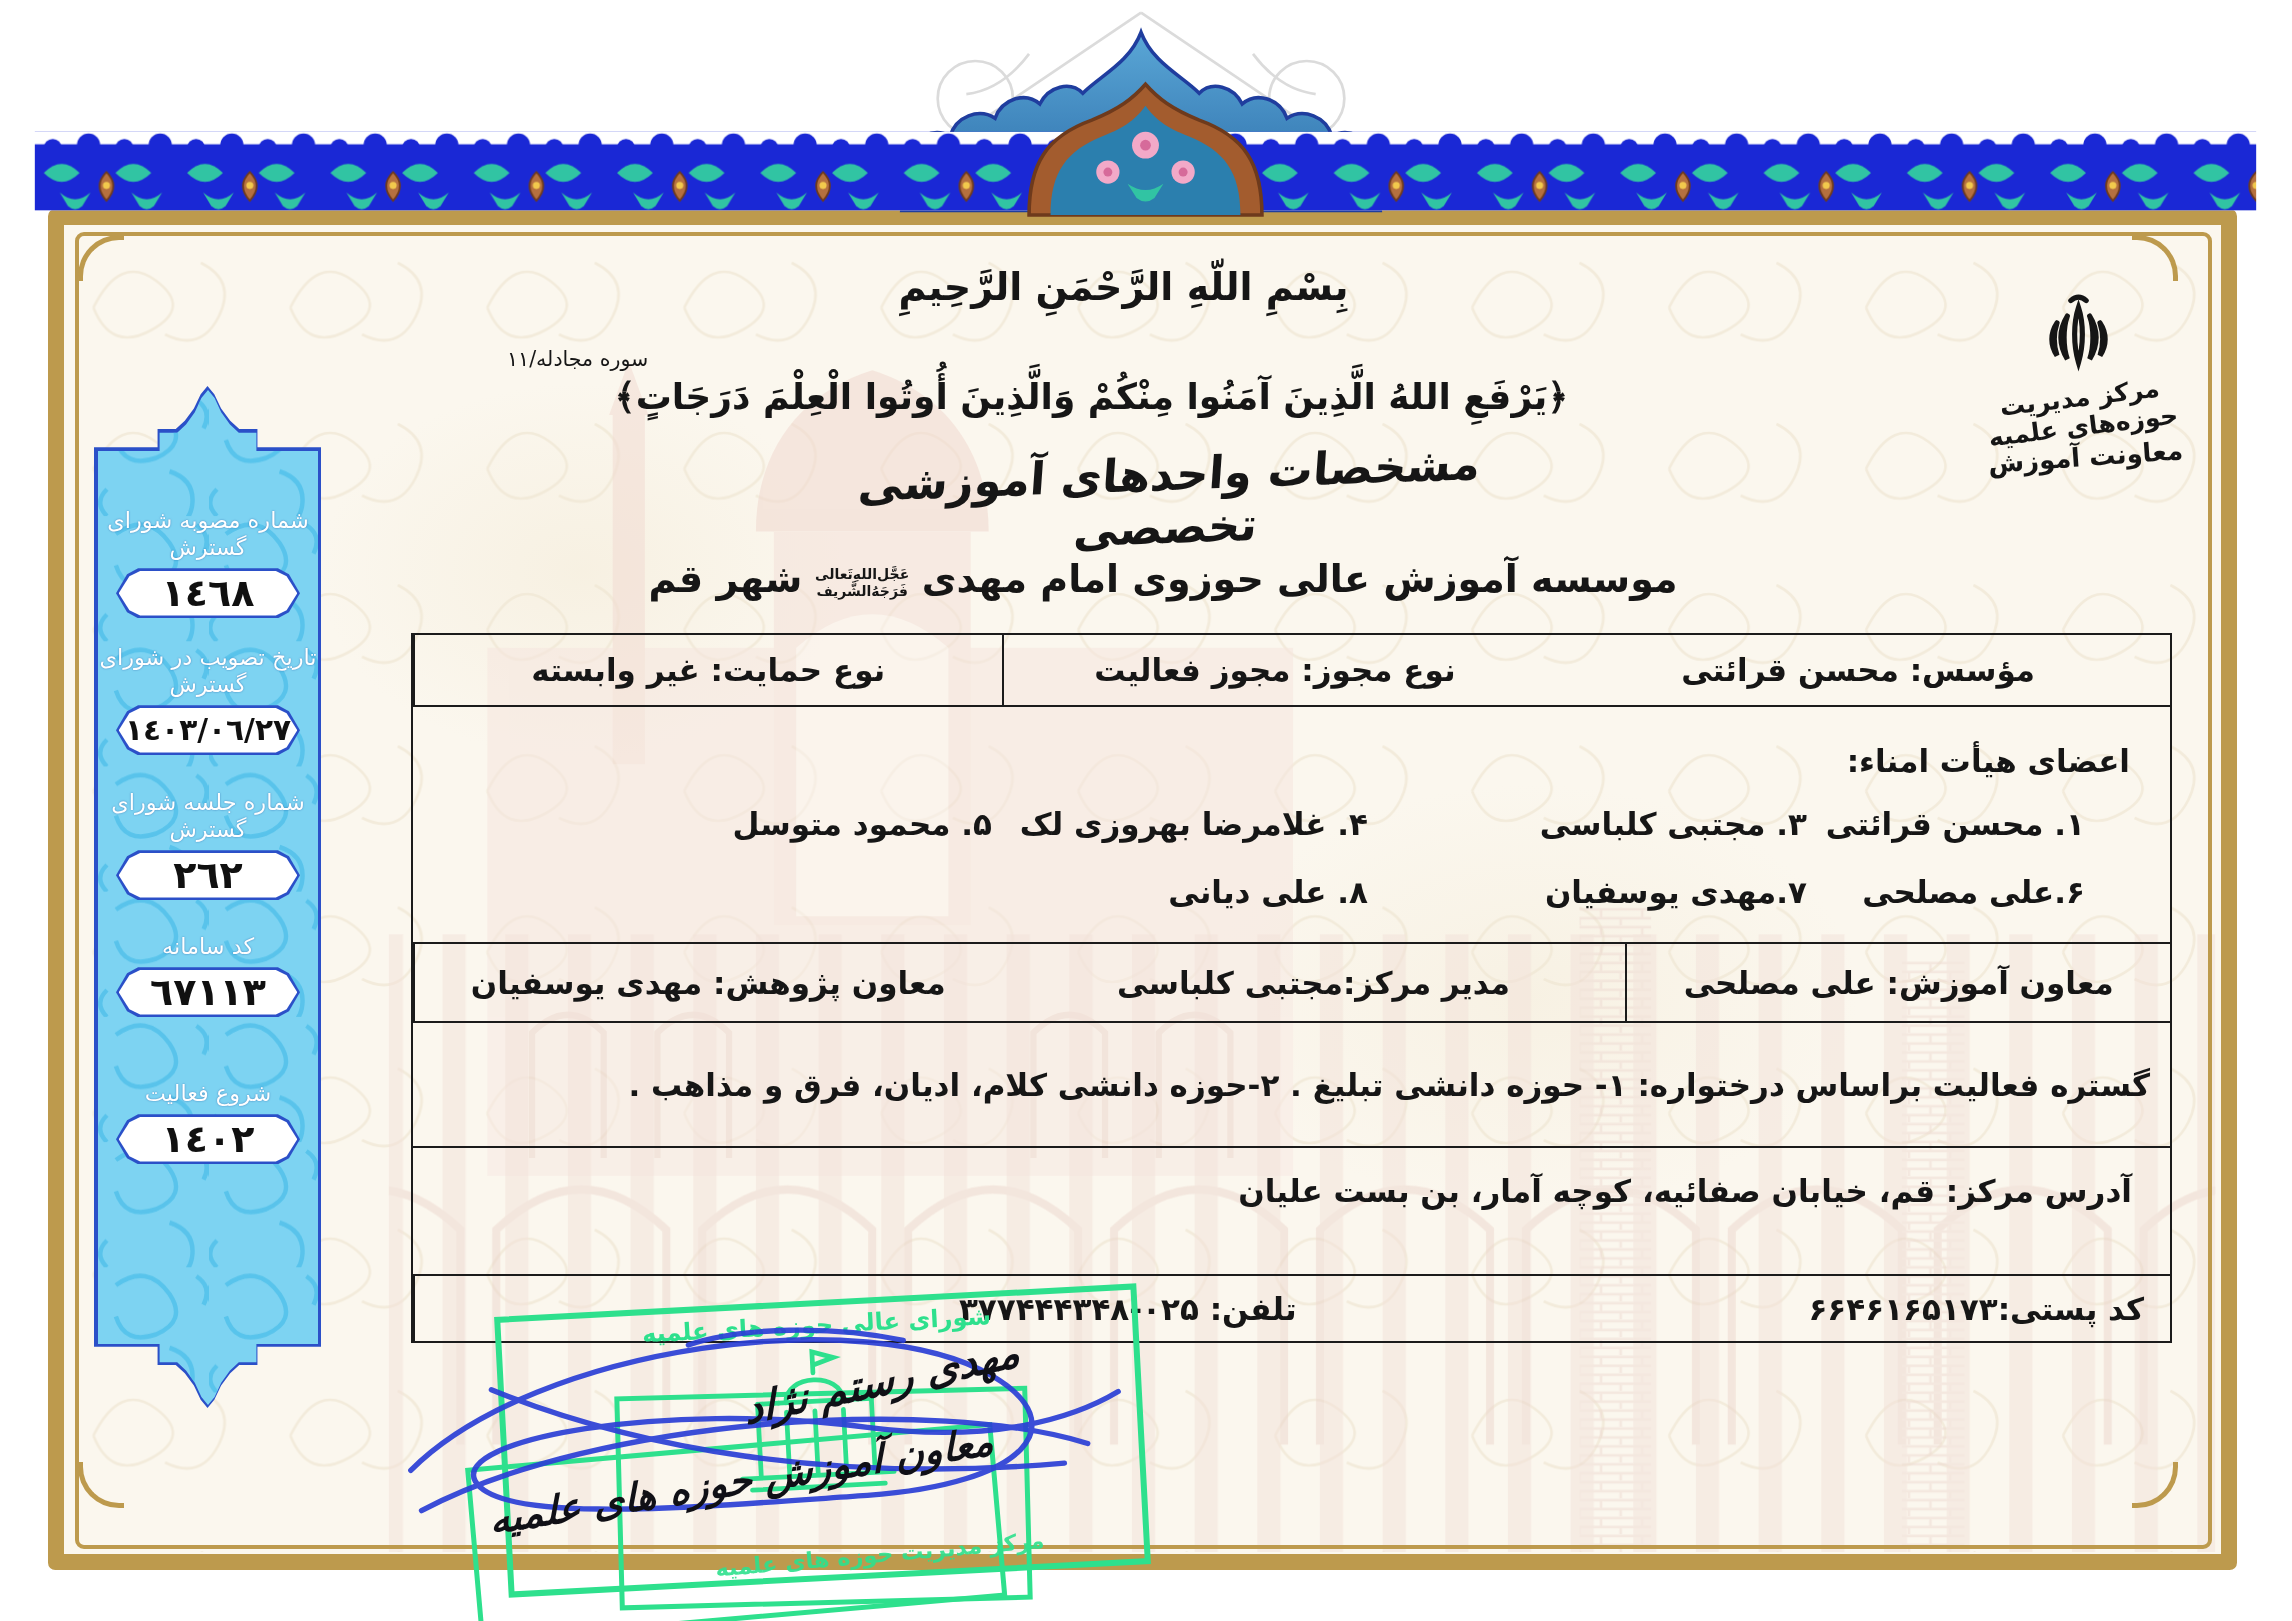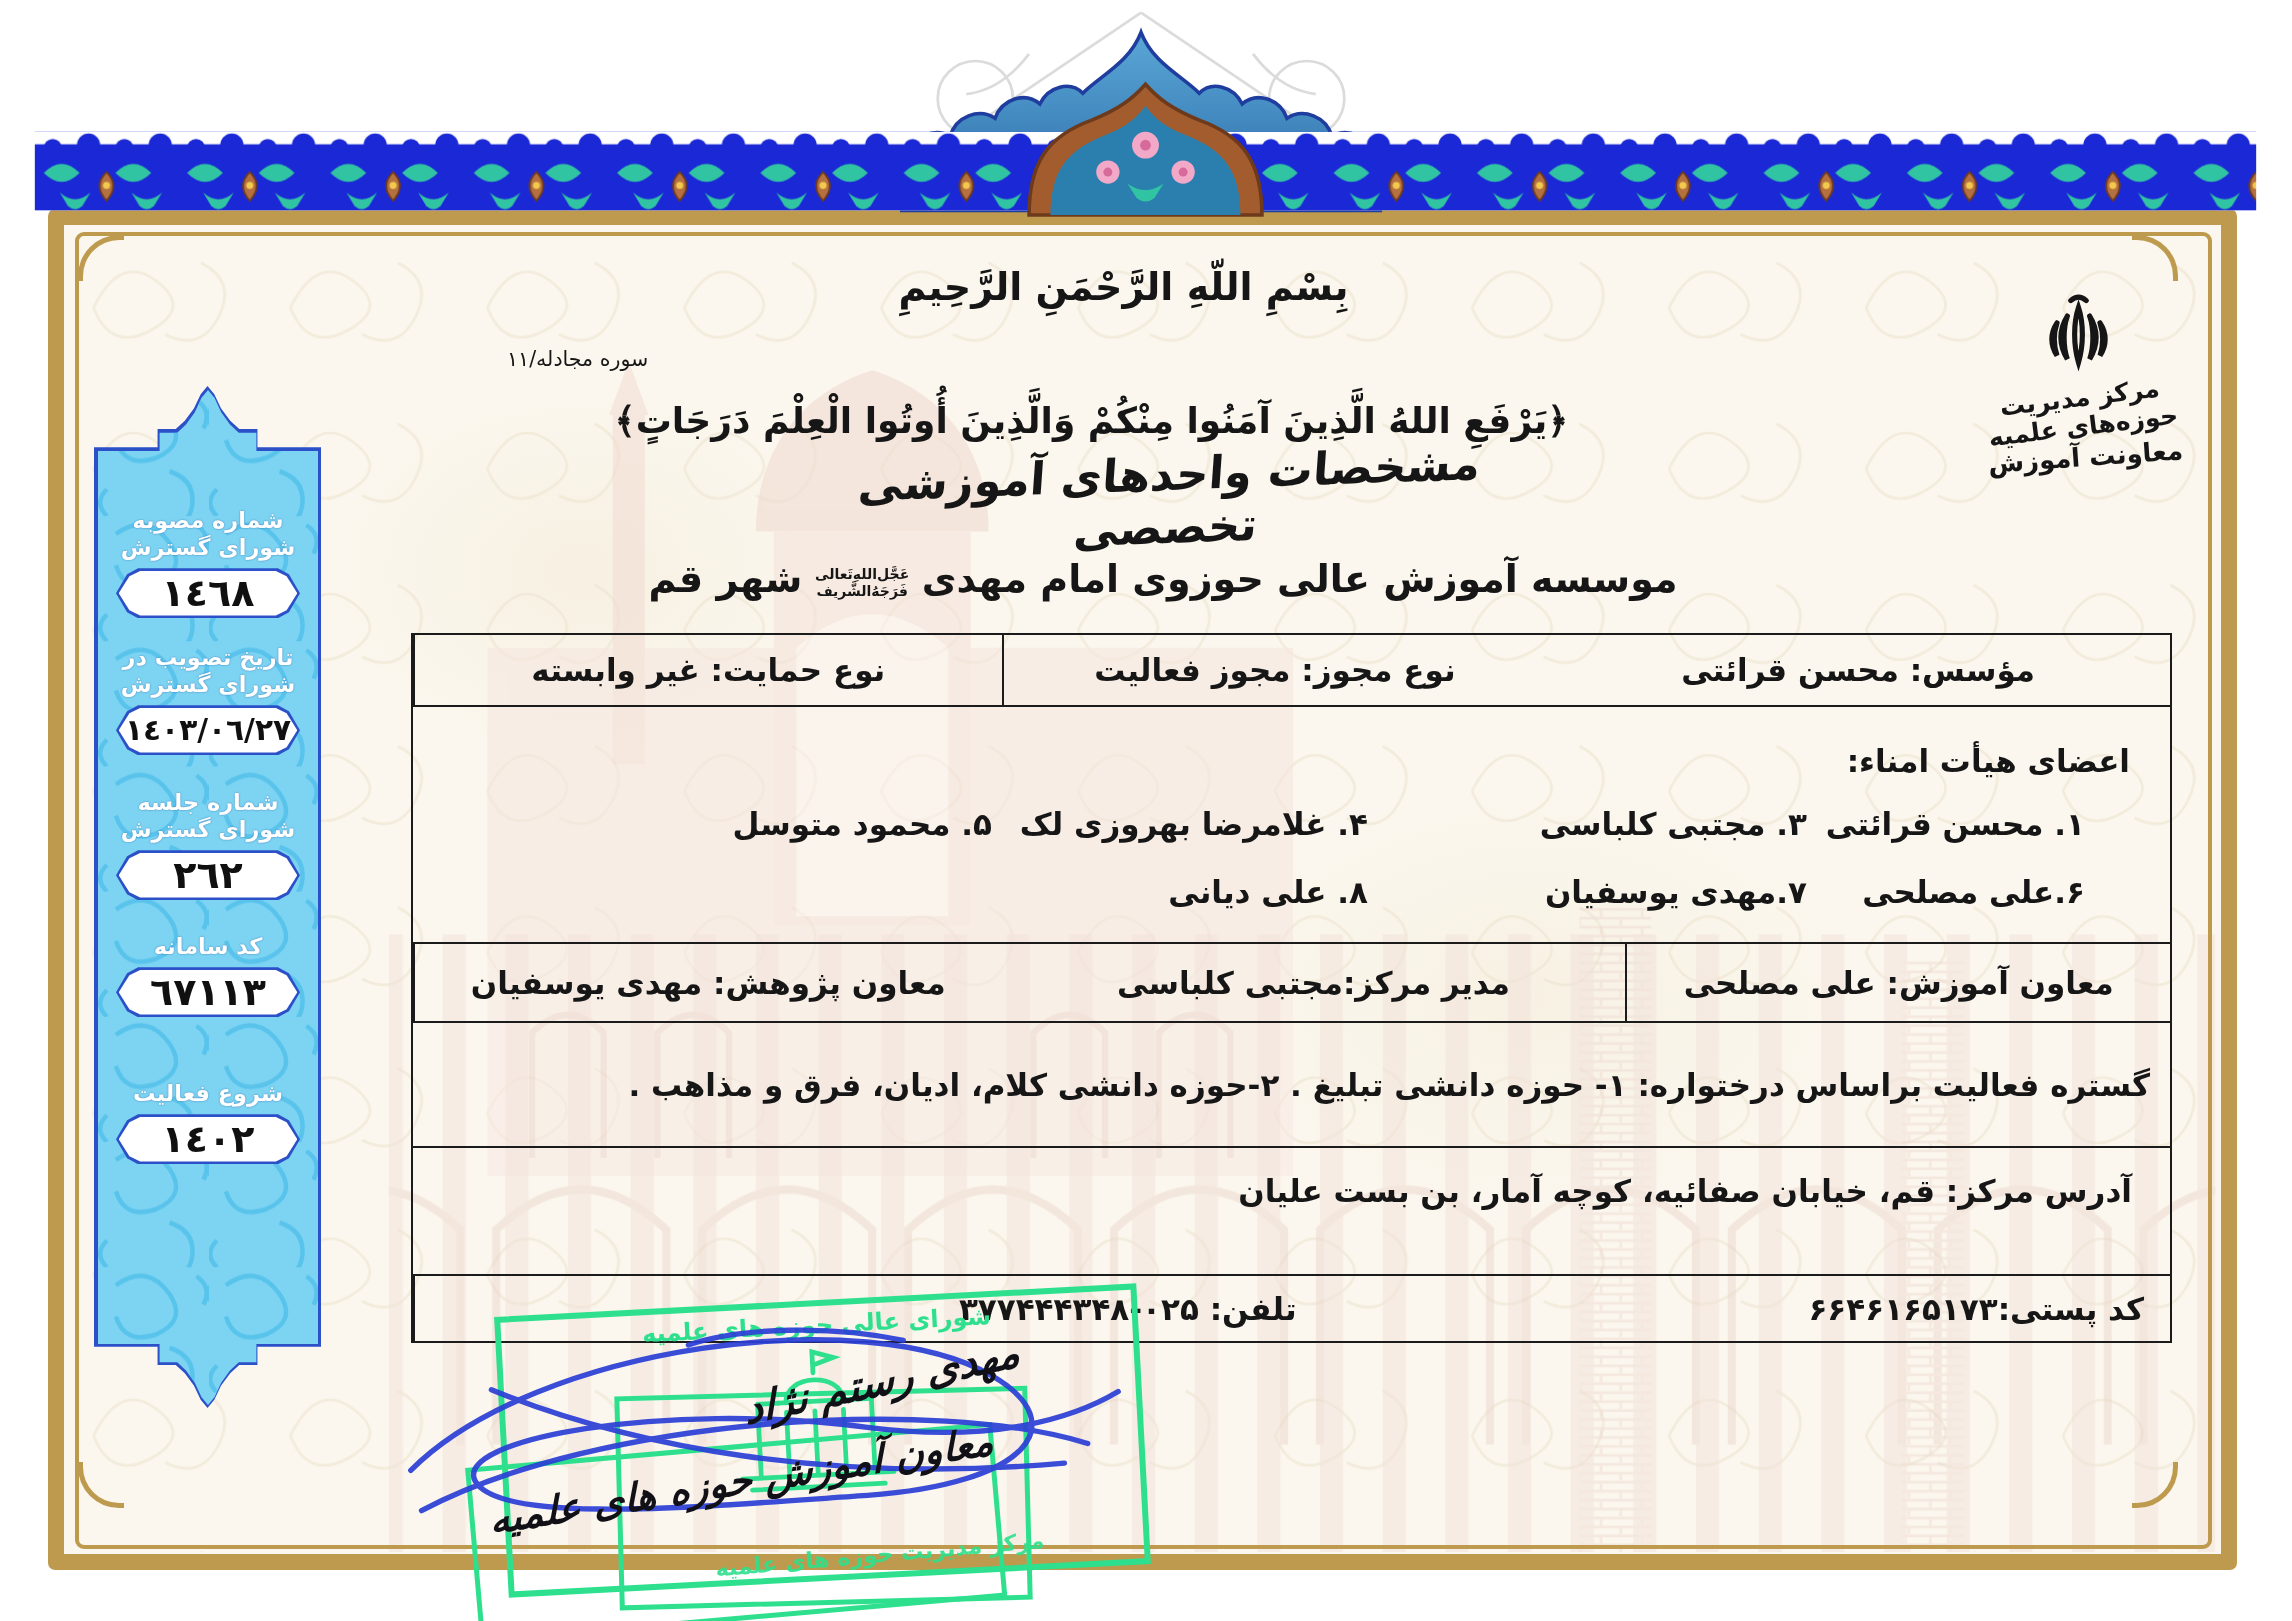--- a/index.html
+++ b/index.html
@@ -22,33 +22,33 @@
 
   
   .top-deco{left:0;top:0;z-index:5;pointer-events:none;}
 
   
   .sidebar-outline{left:95px;top:386px;width:227px;height:1022px;background:#2b50c8;z-index:5;}
   .sidebar{left:99px;top:390px;width:220px;height:1015px;background:#7dd3f2;z-index:6;}
   .side-shape{clip-path:polygon(0% 6%,28% 6%,28% 4.2%,36% 4.2%,40% 3.4%,44% 2.2%,47% .8%,50% 0%,53% .8%,56% 2.2%,60% 3.4%,64% 4.2%,72% 4.2%,72% 6%,100% 6%,100% 94%,72% 94%,72% 95.8%,64% 95.8%,60% 96.6%,56% 97.8%,53% 99.2%,50% 100%,47% 99.2%,44% 97.8%,40% 96.6%,36% 95.8%,28% 95.8%,28% 94%,0% 94%);}
   .side-pattern{left:0;top:0;width:220px;height:1015px;opacity:.65;}
   .side-field{position:absolute;left:0;width:220px;text-align:center;}
-  .side-label{font-size:22.4px;font-weight:700;color:#ffffff;line-height:27px;text-shadow:0 0 1.8px rgba(20,60,140,.6);}
+  .side-label{font-size:22.4px;font-weight:400;color:#ffffff;line-height:27px;text-shadow:0 0 1.8px rgba(20,60,140,.6);}
   .plate{position:relative;width:184px;height:50px;margin:7.2px auto 0;}
   .plate::before{content:"";position:absolute;inset:0;background:#2b50c8;
       clip-path:polygon(0 50%,6% 12%,12% 0,88% 0,94% 12%,100% 50%,94% 88%,88% 100%,12% 100%,6% 88%);}
   .plate::after{content:"";position:absolute;inset:2.7px;background:#ffffff;
       clip-path:polygon(0 50%,6% 12%,12% 0,88% 0,94% 12%,100% 50%,94% 88%,88% 100%,12% 100%,6% 88%);}
   .plate-value{position:absolute;inset:0;z-index:2;font-size:38px;font-weight:800;color:#101010;
       display:flex;align-items:center;justify-content:center;direction:rtl;}
   .plate-value.long{font-size:29.6px;}
 
   
   .bismillah{left:811px;top:265px;width:627px;text-align:center;font-size:38px;font-weight:700;z-index:6;}
-  .verse{left:582px;top:400px;width:1021px;text-align:center;font-size:36px;font-weight:700;z-index:6;}
+  .verse{left:582px;top:376px;width:1021px;text-align:center;font-size:36px;font-weight:700;z-index:6;}
   .verse-src{left:508px;top:347px;width:188px;font-size:20.6px;font-weight:400;text-align:left;z-index:6;}
   .doc-title{left:855px;top:448px;width:627px;text-align:center;font-size:45px;font-weight:800;z-index:6;
              transform:rotate(-2deg) skewX(-6deg);}
   .logo-text1{left:1948px;top:383px;width:269px;text-align:center;font-size:25px;font-weight:700;transform:rotate(-7deg);z-index:6;}
   .logo-text2{left:1979px;top:442px;width:215px;text-align:center;font-size:26px;font-weight:700;transform:rotate(-4deg);z-index:6;}
   .emblem{left:2031px;top:292px;z-index:6;}
 
   .inst-title{left:340px;top:557px;width:1648px;z-index:6;display:flex;justify-content:center;align-items:center;gap:12.5px;
               font-size:38px;font-weight:800;}
   .honorific{font-size:14px;line-height:1.2;font-weight:700;text-align:center;transform:translateY(3.6px);}

